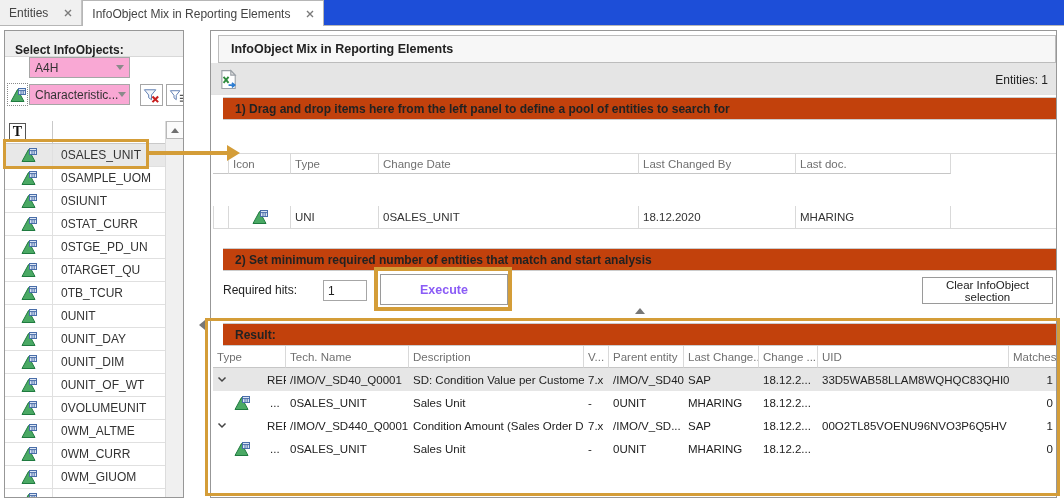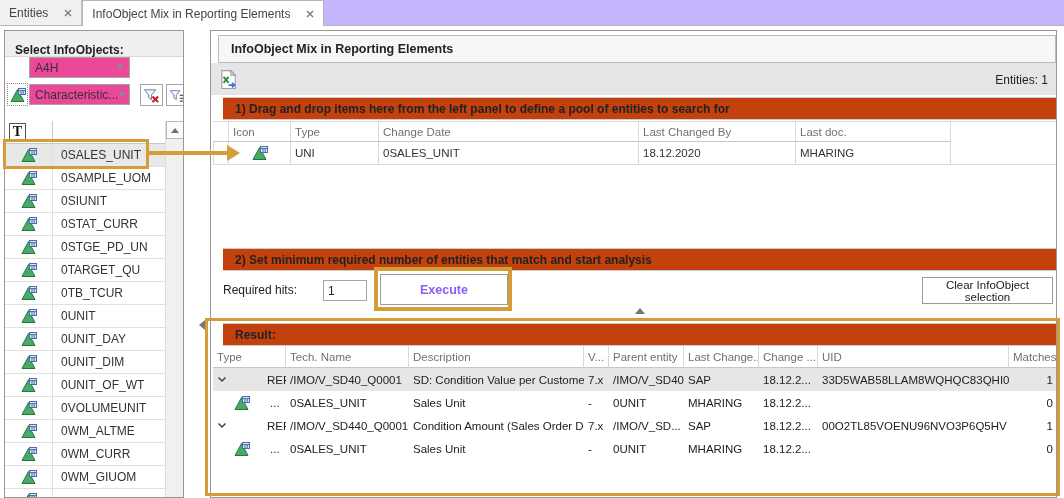--- a/index.html
+++ b/index.html
@@ -8,21 +8,21 @@
     font-family: "Liberation Sans", sans-serif;
     font-size: 12px;
     color: #333;
     background: #fff;
     position: relative;
   }
 
   
   .tabbar {
     position: absolute; left: 0; top: 0; width: 1064px; height: 26px;
-    background: #c4b5fd; border-bottom: 1px solid #b6b6b6;
+    background: #1d4ed8; border-bottom: 1px solid #b6b6b6;
     display: flex; align-items: stretch;
   }
   .tab {
     display: flex; align-items: center; gap: 16px;
     padding: 0 9px; border-right: 1px solid #c3c3c3;
     color: #444; cursor: default; background: #f0f0f0;
   }
   .tab.active {
     background: #fff; border: 1px solid #b6b6b6; border-bottom: none;
     height: 26px; position: relative; z-index: 2;
@@ -33,21 +33,21 @@
   .left-panel {
     position: absolute; left: 4px; top: 30px; width: 180px; height: 468px;
     border: 1px solid #979797; background: #fff; overflow: hidden;
   }
   .lp-header {
     height: 26px; background: #efefef; border-bottom: 1px solid #d8d8d8;
     font-weight: bold; padding: 12px 0 0 10px; color: #222;
   }
   .combo {
     position: absolute; width: 101px; height: 21px;
-    border: 1px solid #a6a6a6; background: #ec4899;
+    border: 1px solid #a6a6a6; background: #f9a8d4;
     display: flex; align-items: center; justify-content: space-between;
     padding: 0 5px; color: #333;
   }
   .combo .caret {
     width: 0; height: 0; border-left: 4px solid transparent;
     border-right: 4px solid transparent; border-top: 5px solid #8a8a8a;
   }
   .tool-btn {
     position: absolute; width: 23px; height: 22px;
     border: 1px solid #a6a6a6; background: #fff;
@@ -111,21 +111,21 @@
   .entities-count {
     position: absolute; right: 8px; top: 10px; color: #222;
   }
   .section-bar {
     position: absolute; left: 12px; width: 845px; height: 23px;
     background: #c2410c; border-top: 1px solid #cccccc; border-bottom: 1px solid #cccccc;
     font-weight: bold; color: #222; display: flex; align-items: center;
     padding-left: 12px;
   }
   .grid-row { display: grid; align-items: center; font-size: 11.5px; }
-  .g1 { grid-template-columns: 16px 62px 88px 260px 157px 155px 106px; }
+  .g1 { grid-template-columns: 16px 62px 88px 260px 157px 155px 106px; margin-top: 32px; }
   .g2 { grid-template-columns: 73px 123px 175px 25px 75px 75px 59px 191px 48px; }
   .ghead .c {
     color: #707070; border-right: 1px solid #d9d9d9; border-bottom: 1px solid #c6c6c6;
     height: 100%; display: flex; align-items: center; padding: 0 4px;
     white-space: nowrap; overflow: hidden;
   }
   .t1 { position: absolute; left: 2px; top: 90px; width: 844px; }
   .t1 .ghead { height: 21px; border-top: 1px solid #d9d9d9; }
   .t1 .drow { height: 23px; }
   .t1 .drow .c {

